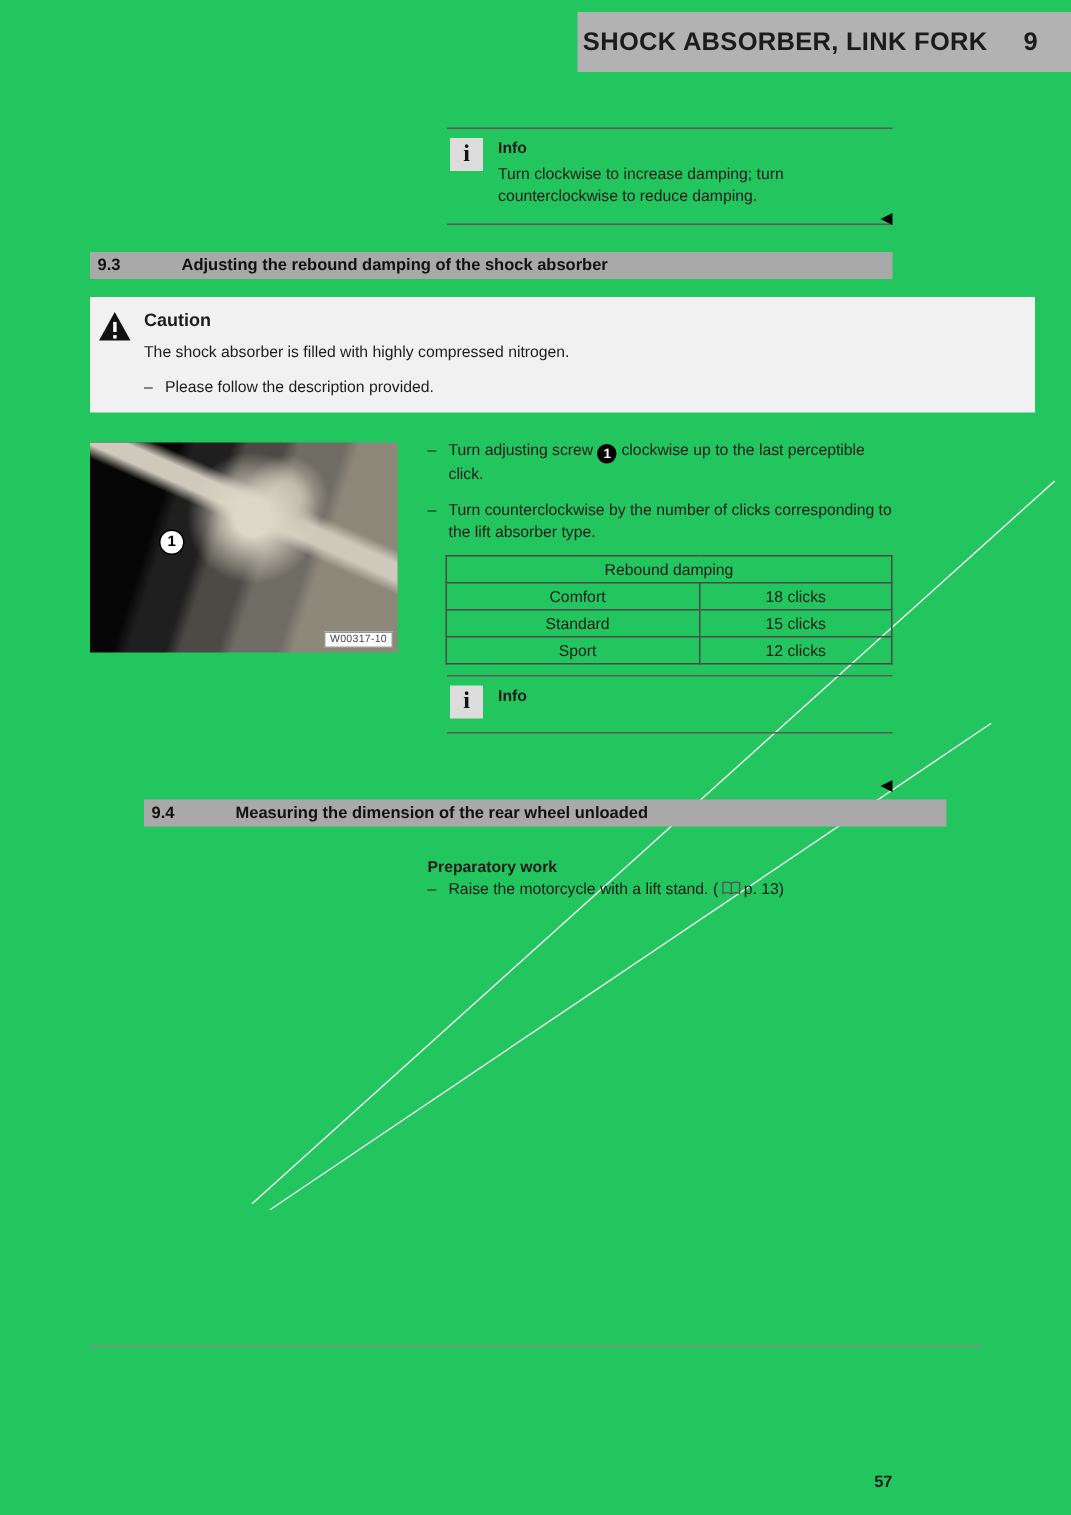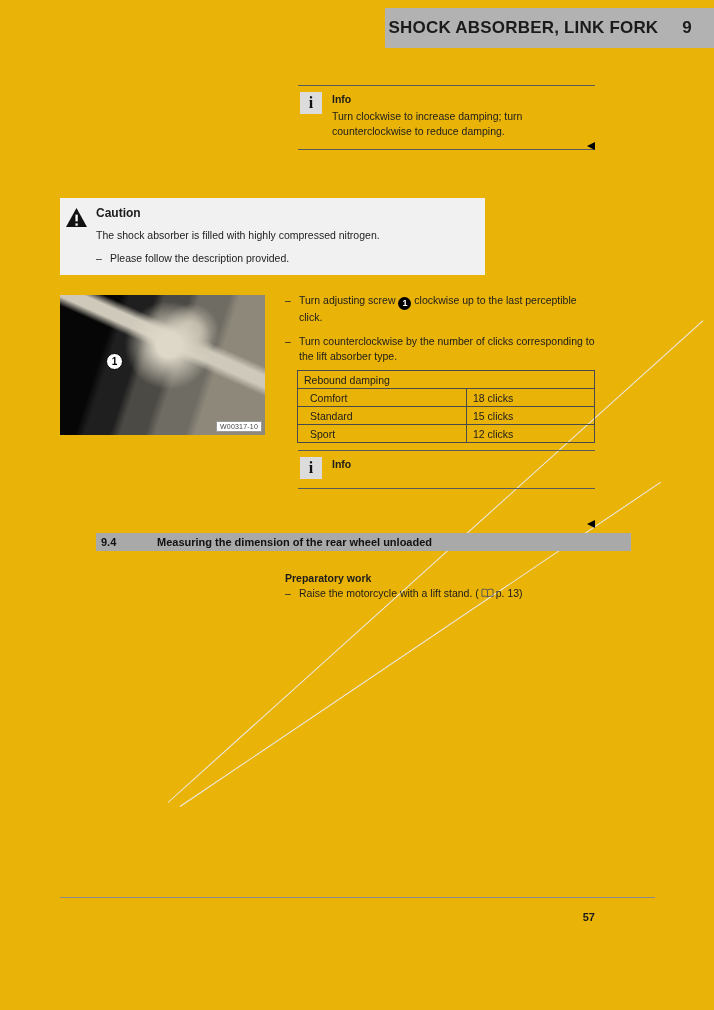--- a/index.html
+++ b/index.html
@@ -1,16 +1,16 @@
 <!DOCTYPE html>
 <html><head>
 <meta charset="utf-8">
 <style>
   html,body{margin:0;padding:0;background:#fff;}
-  .page{position:relative;width:714px;height:1010px;background:#eab308;overflow:hidden;
+  .page{position:relative;width:714px;height:1010px;background:#22c55e;overflow:hidden;
         font-family:"Liberation Sans",sans-serif;color:#1c1c1c;}
 
   
   .scan-line{position:absolute;height:1px;background:#ebebeb;transform-origin:left center;}
   .scan-line.l1{left:168px;top:802px;width:720px;transform:rotate(-42deg);}
   .scan-line.l2{left:180px;top:806px;width:580px;transform:rotate(-34deg);}
 
   
   .header-bar{position:absolute;left:385px;top:8px;width:329px;height:40px;background:#b2b2b2;
               display:flex;align-items:center;justify-content:flex-end;gap:24px;
@@ -32,21 +32,21 @@
   .cont-marker.m2{left:587px;top:520px;}
 
   
   .section-bar{position:absolute;left:60px;width:535px;height:18px;background:#a9a9a9;
                display:flex;align-items:center;font-size:11px;font-weight:bold;color:#111;}
   .section-bar.s93{top:168px;}
   .section-bar.s94{top:533px;margin-left:36px;}
   .section-num{margin-left:5px;width:56px;flex:0 0 56px;}
 
   
-  .caution-box{position:absolute;left:60px;top:198px;width:425px;background:#f1f1f1;
+  .caution-box{position:absolute;left:60px;top:198px;width:630px;background:#f1f1f1;
                padding:7px 10px 9px 5px;box-sizing:border-box;}
   .caution-flex{display:flex;gap:8px;}
   .caution-icon{flex:0 0 23px;padding-top:2px;}
   .caution-body{font-size:10.5px;line-height:1.4;}
   .caution-title{font-size:12px;font-weight:bold;margin-bottom:4px;}
   .risk-label{font-weight:bold;font-size:10px;margin-right:10px;}
   .caution-line2{margin-top:6px;}
   .caution-bullet{margin-top:9px;display:flex;gap:8px;}
 
   
@@ -65,32 +65,32 @@
   .steps{position:absolute;left:285px;top:293px;width:310px;font-size:10.5px;line-height:1.45;}
   .step{display:flex;gap:8px;margin-bottom:9px;}
   .step-dash{flex:0 0 6px;}
   .inline-marker{display:inline-flex;width:13px;height:13px;border-radius:50%;background:#000;color:#fff;
                  font-size:9px;font-weight:bold;align-items:center;justify-content:center;vertical-align:-2px;}
   .guideline{margin-left:14px;margin-top:2px;}
 
   
   .guide-table{position:absolute;left:297px;top:370px;width:298px;border-collapse:collapse;
                font-size:10.5px;color:#1c1c1c;}
-  .guide-table td{border:1px solid #4a4a4a;padding:2px 6px;height:13px;}
+  .guide-table td{border:1px solid #4a4a4a;padding:2px 6px;height:13px;text-align:center;}
   .guide-table td.col-label{width:150px;padding-left:12px;}
 
   
   .prep-title{position:absolute;left:285px;top:572px;font-size:10.5px;font-weight:bold;}
   .prep-step{position:absolute;left:285px;top:586px;font-size:10.5px;display:flex;gap:8px;width:310px;line-height:1.45;}
   .ref{white-space:nowrap;color:#1c1c1c;text-decoration:none;cursor:pointer;}
   .ref svg{vertical-align:-1px;margin:0 2px;}
 
   
   .footer-rule{position:absolute;left:60px;top:897px;width:595px;height:1px;background:#8a8a8a;}
-  .page-number{position:absolute;left:540px;top:911px;width:55px;text-align:right;font-size:11px;font-weight:bold;}
+  .page-number{position:absolute;left:540px;top:982px;width:55px;text-align:right;font-size:11px;font-weight:bold;}
 </style>
 </head>
 <body>
 
 <div class="page">
 
   <div class="scan-line l1"></div>
   <div class="scan-line l2"></div>
 
   <div class="header-bar">
@@ -102,20 +102,24 @@
     <div class="info-inner">
       <div class="info-icon">i</div>
       <div class="info-content">
         <div class="info-title">Info</div>
         <div>Turn clockwise to increase damping; turn counterclockwise to reduce damping.</div>
       </div>
     </div>
   </div>
   <div class="cont-marker m1"></div>
 
+  <div class="section-bar s93">
+    <span class="section-num">9.3</span>
+    <span>Adjusting the rebound damping of the shock absorber</span>
+  </div>
 
   <div class="caution-box">
     <div class="caution-flex">
       <div class="caution-icon">
         <svg width="23" height="21" viewBox="0 0 24 22">
           <path d="M12 1 L23 21 H1 Z" fill="#111"></path>
           <rect x="10.9" y="8" width="2.4" height="7" fill="#fff"></rect>
           <rect x="10.9" y="17.2" width="2.4" height="2.4" fill="#fff"></rect>
         </svg>
       </div>

